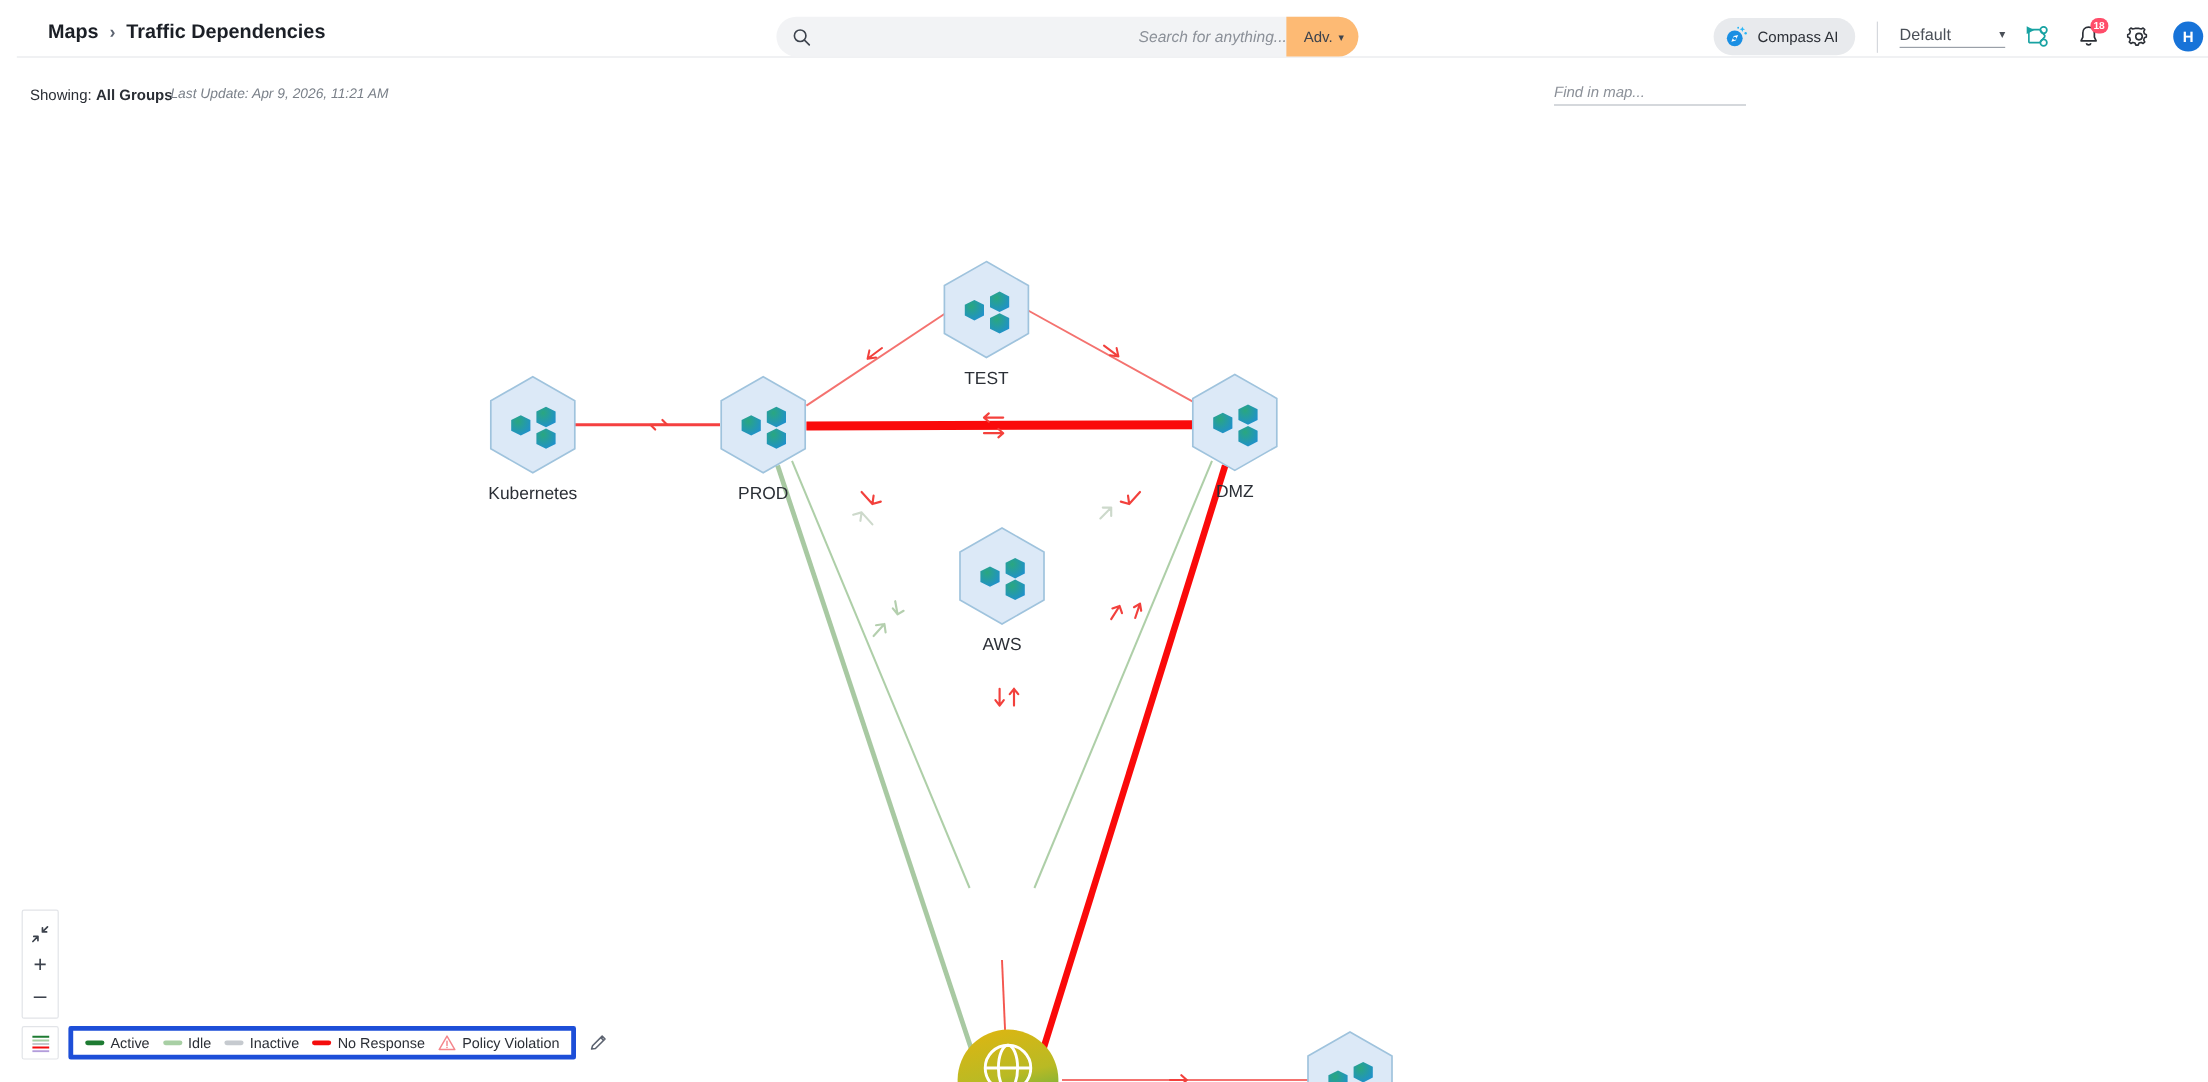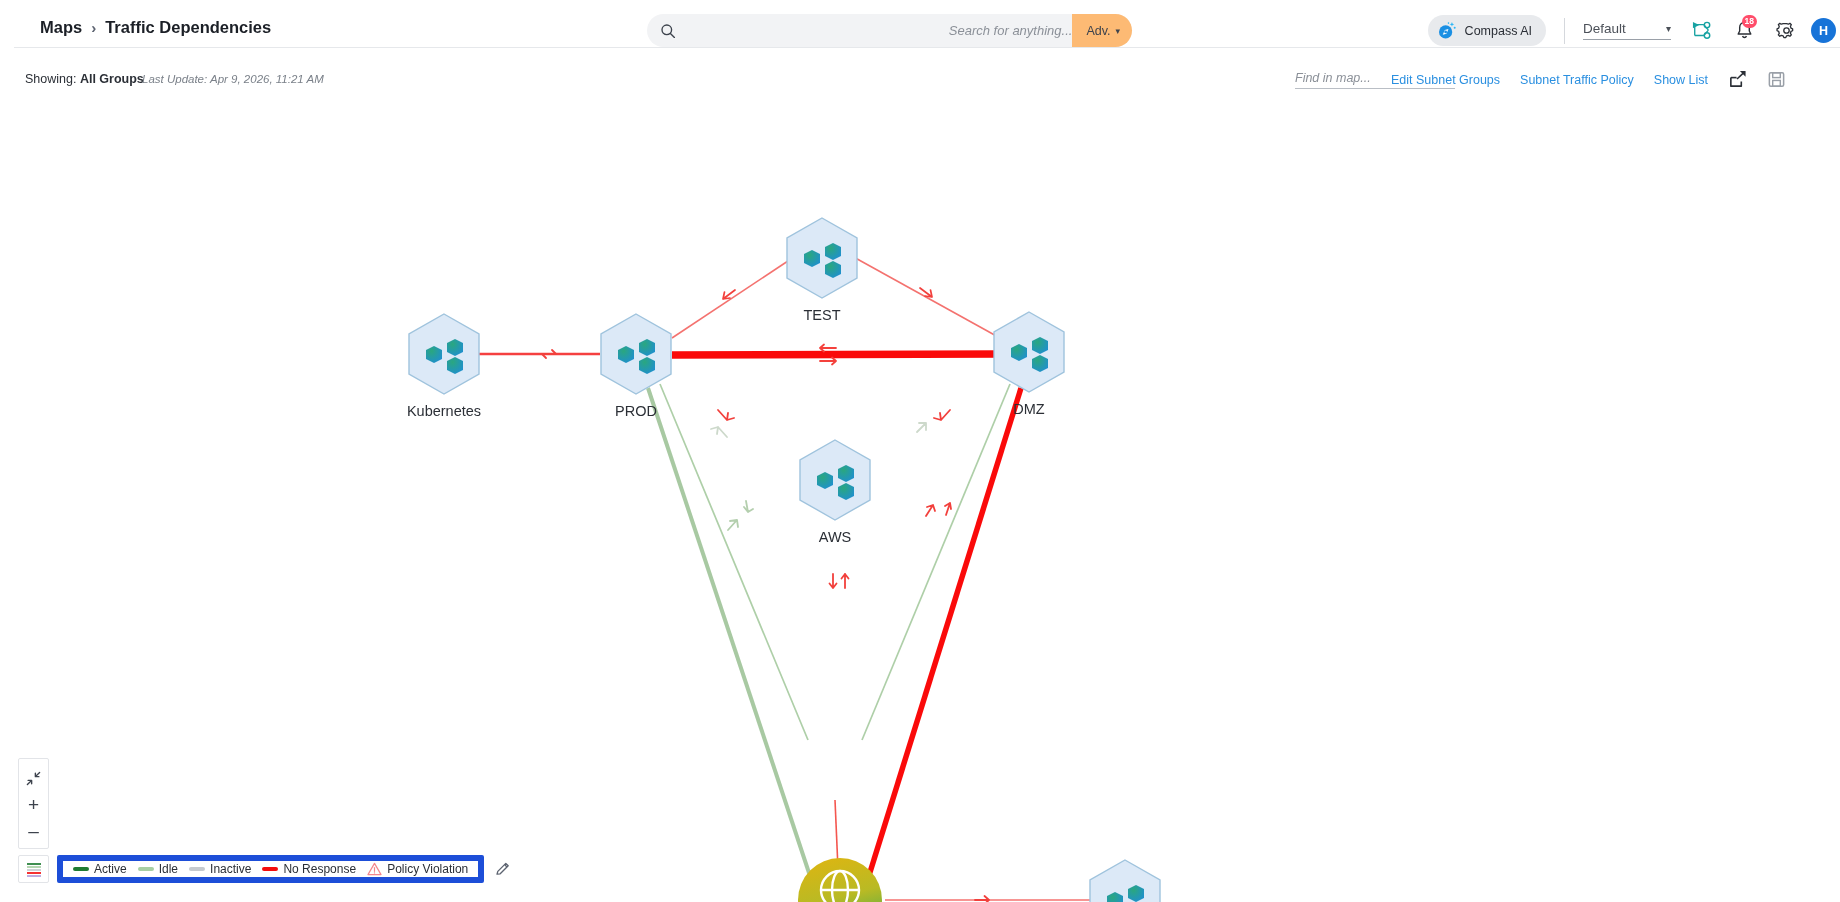--- a/index.html
+++ b/index.html
@@ -68,21 +68,21 @@
     border-bottom: 1px solid #9aa0a8;
     padding-bottom: 3px;
     display: flex; align-items: center; justify-content: space-between;
     cursor: pointer;
     gap: 35px;
   }
   .select-wrap .selval { font-size: 13.5px; color: #4b5058; }
   .select-wrap .chev { font-size: 10px; color: #4b5058; }
   .icon-btn {
     width: 30px; height: 30px; margin-left: 12px;
-    display: flex; align-items: center; justify-content: flex-end;
+    display: flex; align-items: center; justify-content: center;
     position: relative; cursor: pointer;
   }
   .badge {
     position: absolute; top: -1px; right: -2px;
     min-width: 15px; height: 13px; padding: 0 3px;
     background: #ff4d6a; color: #fff;
     border-radius: 7px;
     font-size: 8.5px; font-weight: bold;
     display: flex; align-items: center; justify-content: center;
   }
@@ -167,21 +167,21 @@
     display: flex; align-items: stretch; z-index: 5;
   }
   .legend-toggle {
     width: 31px; height: 28px;
     background: #fff; border: 1px solid #e2e4e8; border-radius: 2px;
     display: flex; align-items: center; justify-content: center;
     cursor: pointer;
   }
   .legend-items {
     margin-left: 8px; height: 28px;
-    background: #fff; border: 6px solid #1d4ed8; border-radius: 2px;
+    background: #fff; border: 4px solid #1d4ed8; border-radius: 2px;
     display: flex; align-items: center; gap: 11px; padding: 0 10px;
   }
   .litem { display: flex; align-items: center; gap: 5px; }
   .lswatch { width: 16px; height: 4px; border-radius: 2px; }
   .ltext { font-size: 12px; color: #2b2f36; white-space: nowrap; }
   .legend-edit {
     width: 26px; height: 28px; margin-left: 6px;
     display: flex; align-items: center; justify-content: center;
     cursor: pointer;
   }
@@ -264,36 +264,20 @@
   <div class="showing">
     <span>Showing:</span>
     <b>All Groups</b>
   </div>
   <div class="lastupd">Last Update: Apr 9, 2026, 11:21 AM</div>
 
   <div class="findwrap">
     <input class="find-input" type="text" placeholder="Find in map..." style="">
   </div>
 
-  <div class="toollinks">
-    <span class="toollink">Edit Subnet Groups</span>
-    <span class="toollink">Subnet Traffic Policy</span>
-    <span class="toollink">Show List</span>
-    <svg class="tool-ic" viewBox="0 0 20 20">
-      <path d="M3 8 v9 h11 v-5" fill="none" stroke="#2b2f36" stroke-width="1.7" stroke-linejoin="round"></path>
-      <path d="M3 8 h6" fill="none" stroke="#2b2f36" stroke-width="1.7"></path>
-      <path d="M9.5 9.5 L17.5 2" fill="none" stroke="#2b2f36" stroke-width="1.7"></path>
-      <polygon points="18.5,1 18.5,7 12.5,1" fill="#2b2f36"></polygon>
-    </svg>
-    <svg class="tool-ic" viewBox="0 0 20 20">
-      <rect x="2.5" y="3" width="15" height="14" rx="1.5" fill="none" stroke="#9aa0a8" stroke-width="1.6"></rect>
-      <rect x="6" y="3" width="8" height="5" fill="none" stroke="#9aa0a8" stroke-width="1.5"></rect>
-      <rect x="6" y="11" width="8" height="6" fill="none" stroke="#9aa0a8" stroke-width="1.5"></rect>
-    </svg>
-  </div>
 </div>
 
 <div class="canvas">
   <svg class="graph-svg" viewBox="0 0 1840 802">
     <defs>
       <radialGradient id="gradNodeHex" cx="35%" cy="30%" r="80%">
         <stop offset="0%" stop-color="#2aa77f"></stop>
         <stop offset="100%" stop-color="#1f8fd0"></stop>
       </radialGradient>
       <linearGradient id="gradExternal" x1="0" y1="0" x2="0.25" y2="1">

